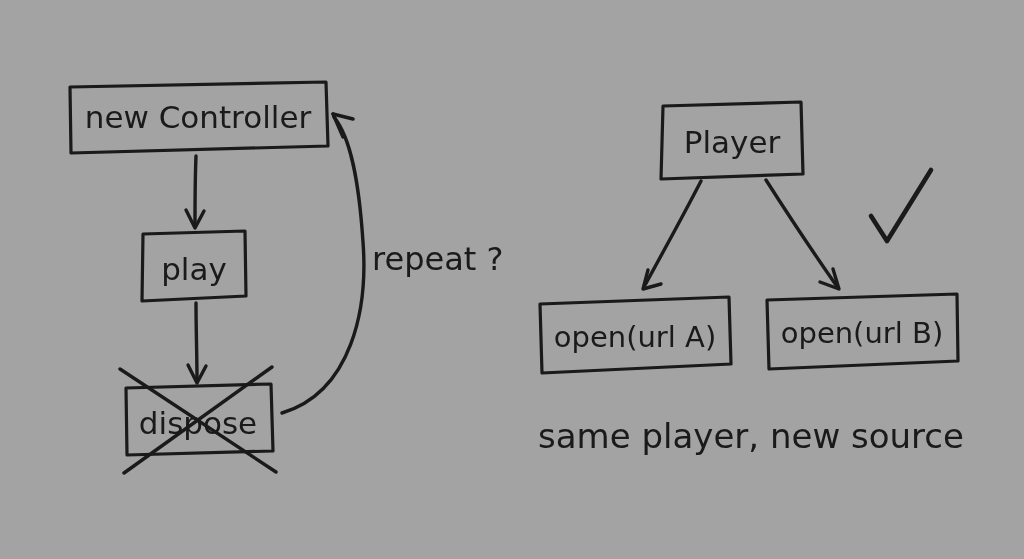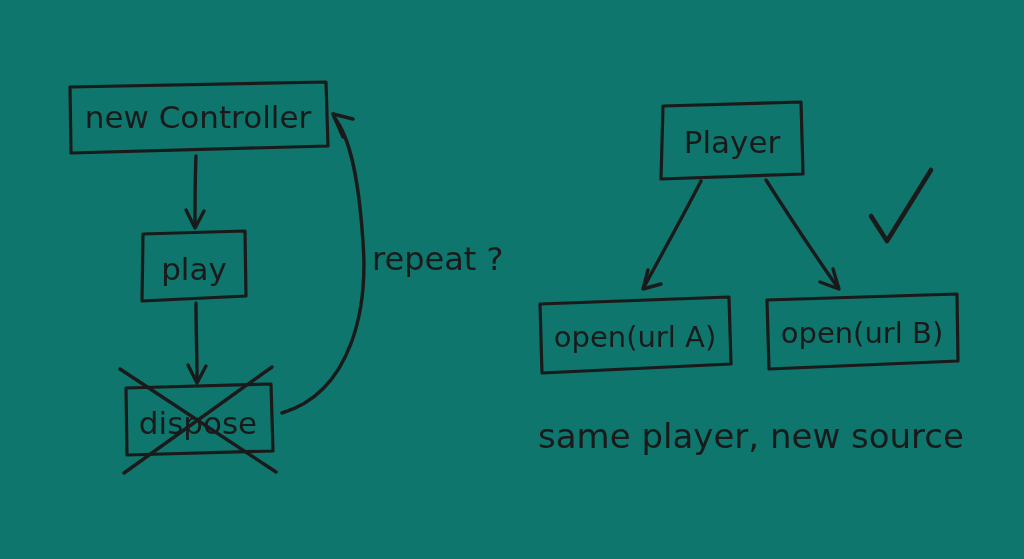--- a/index.html
+++ b/index.html
@@ -4,21 +4,21 @@
 <style>
   html, body {
     margin: 0;
     padding: 0;
     background: #ffffff;
   }
   .canvas {
     position: relative;
     width: 1024px;
     height: 559px;
-    background: #0f766e;
+    background: #a3a3a3;
     overflow: hidden;
     font-family: "DejaVu Sans", sans-serif;
   }
   svg text {
     font-family: "DejaVu Sans", sans-serif;
     fill: #1a1a1a;
   }
   .box-stroke {
     fill: none;
     stroke: #1a1a1a;

